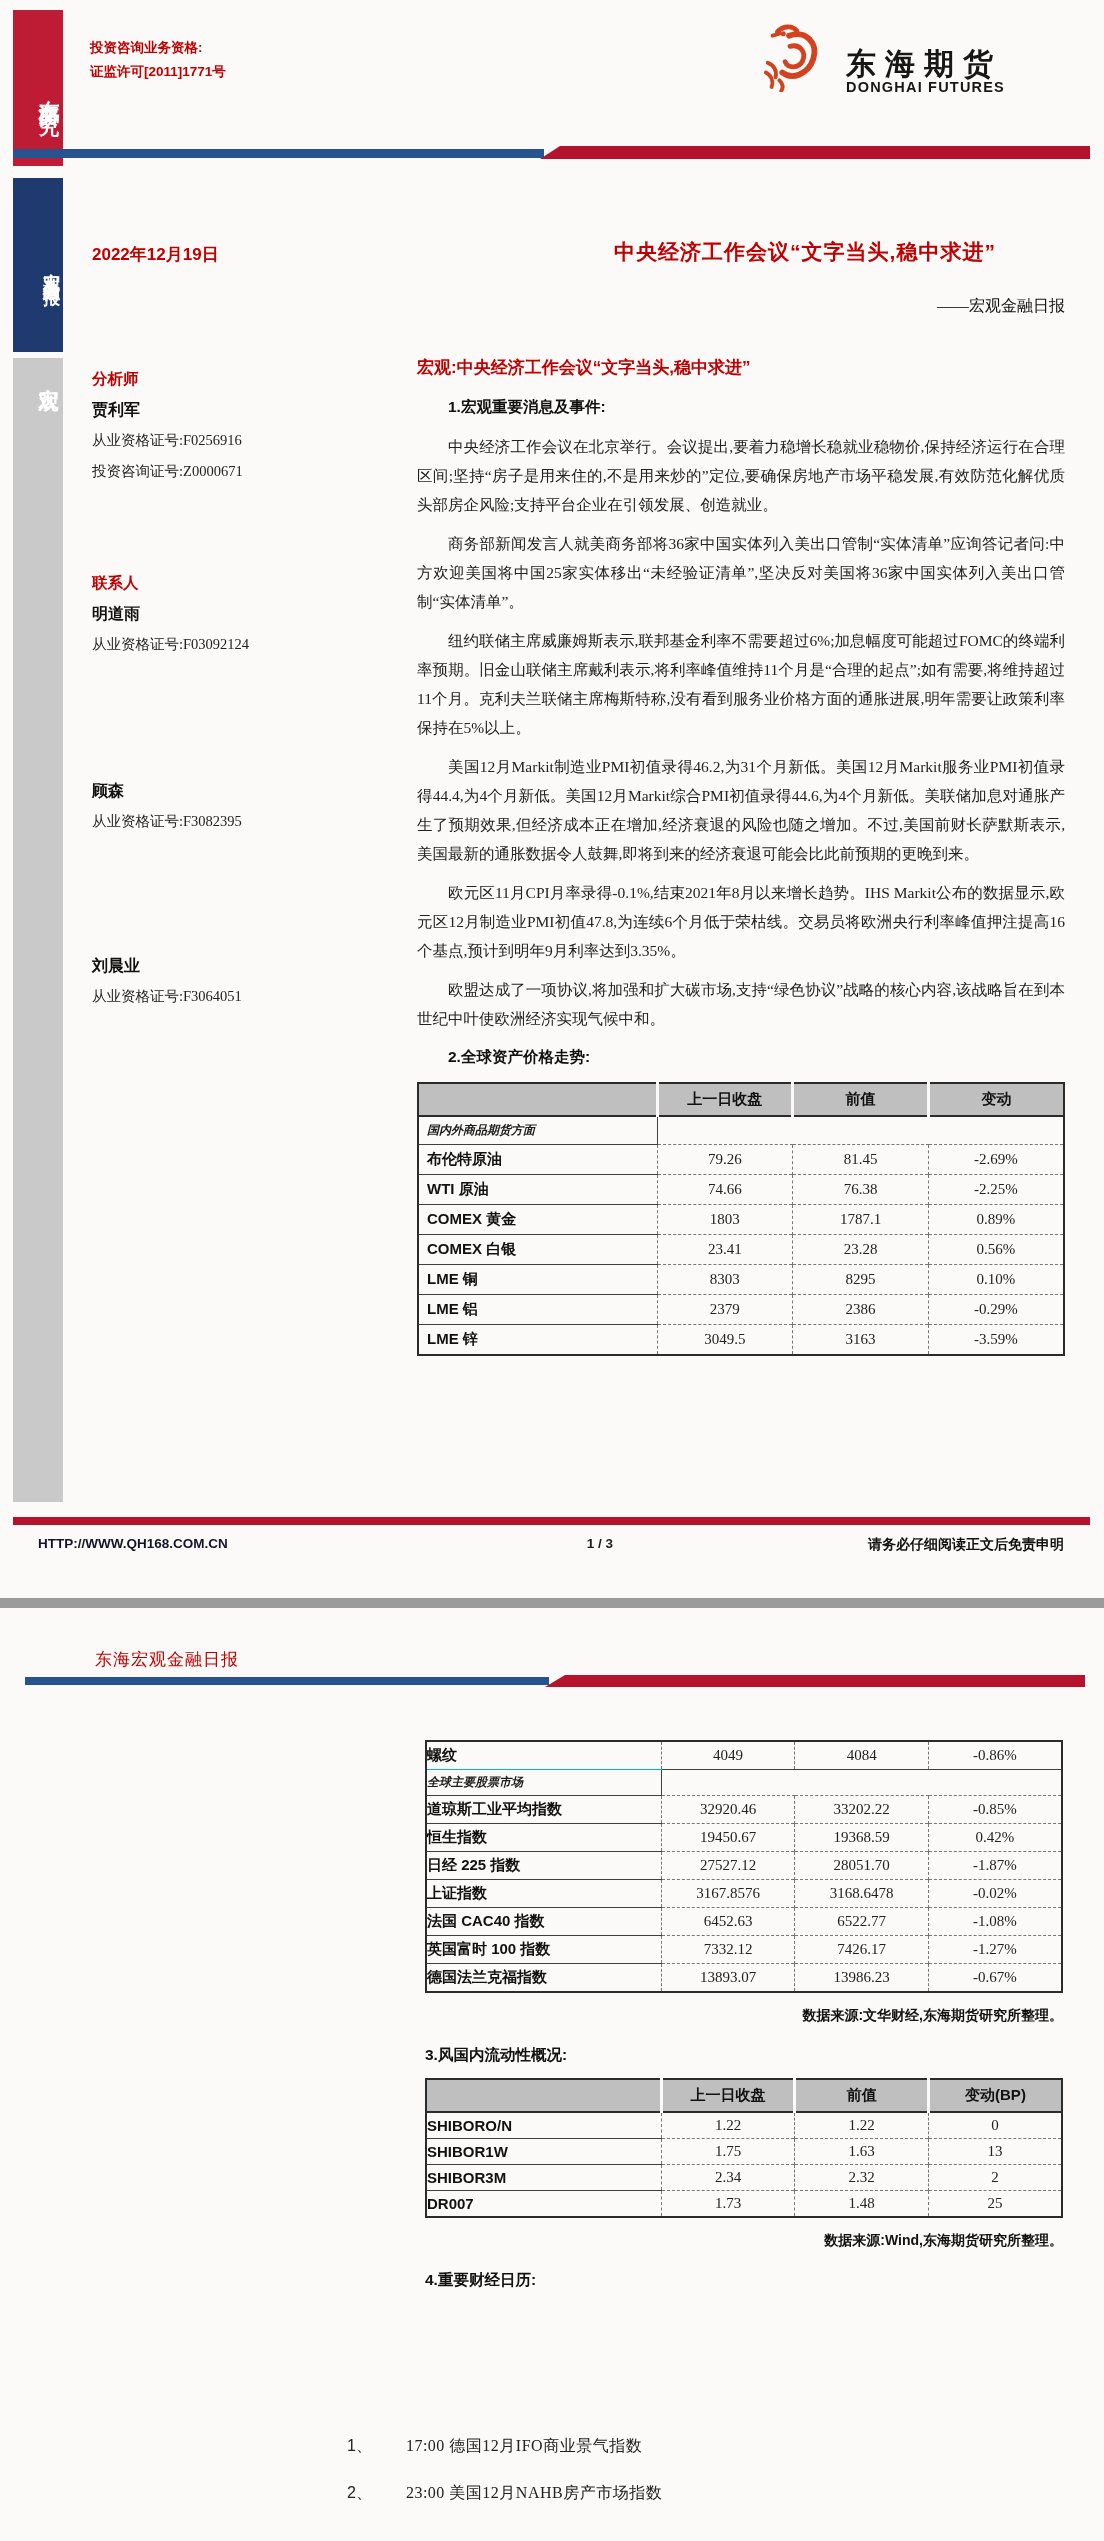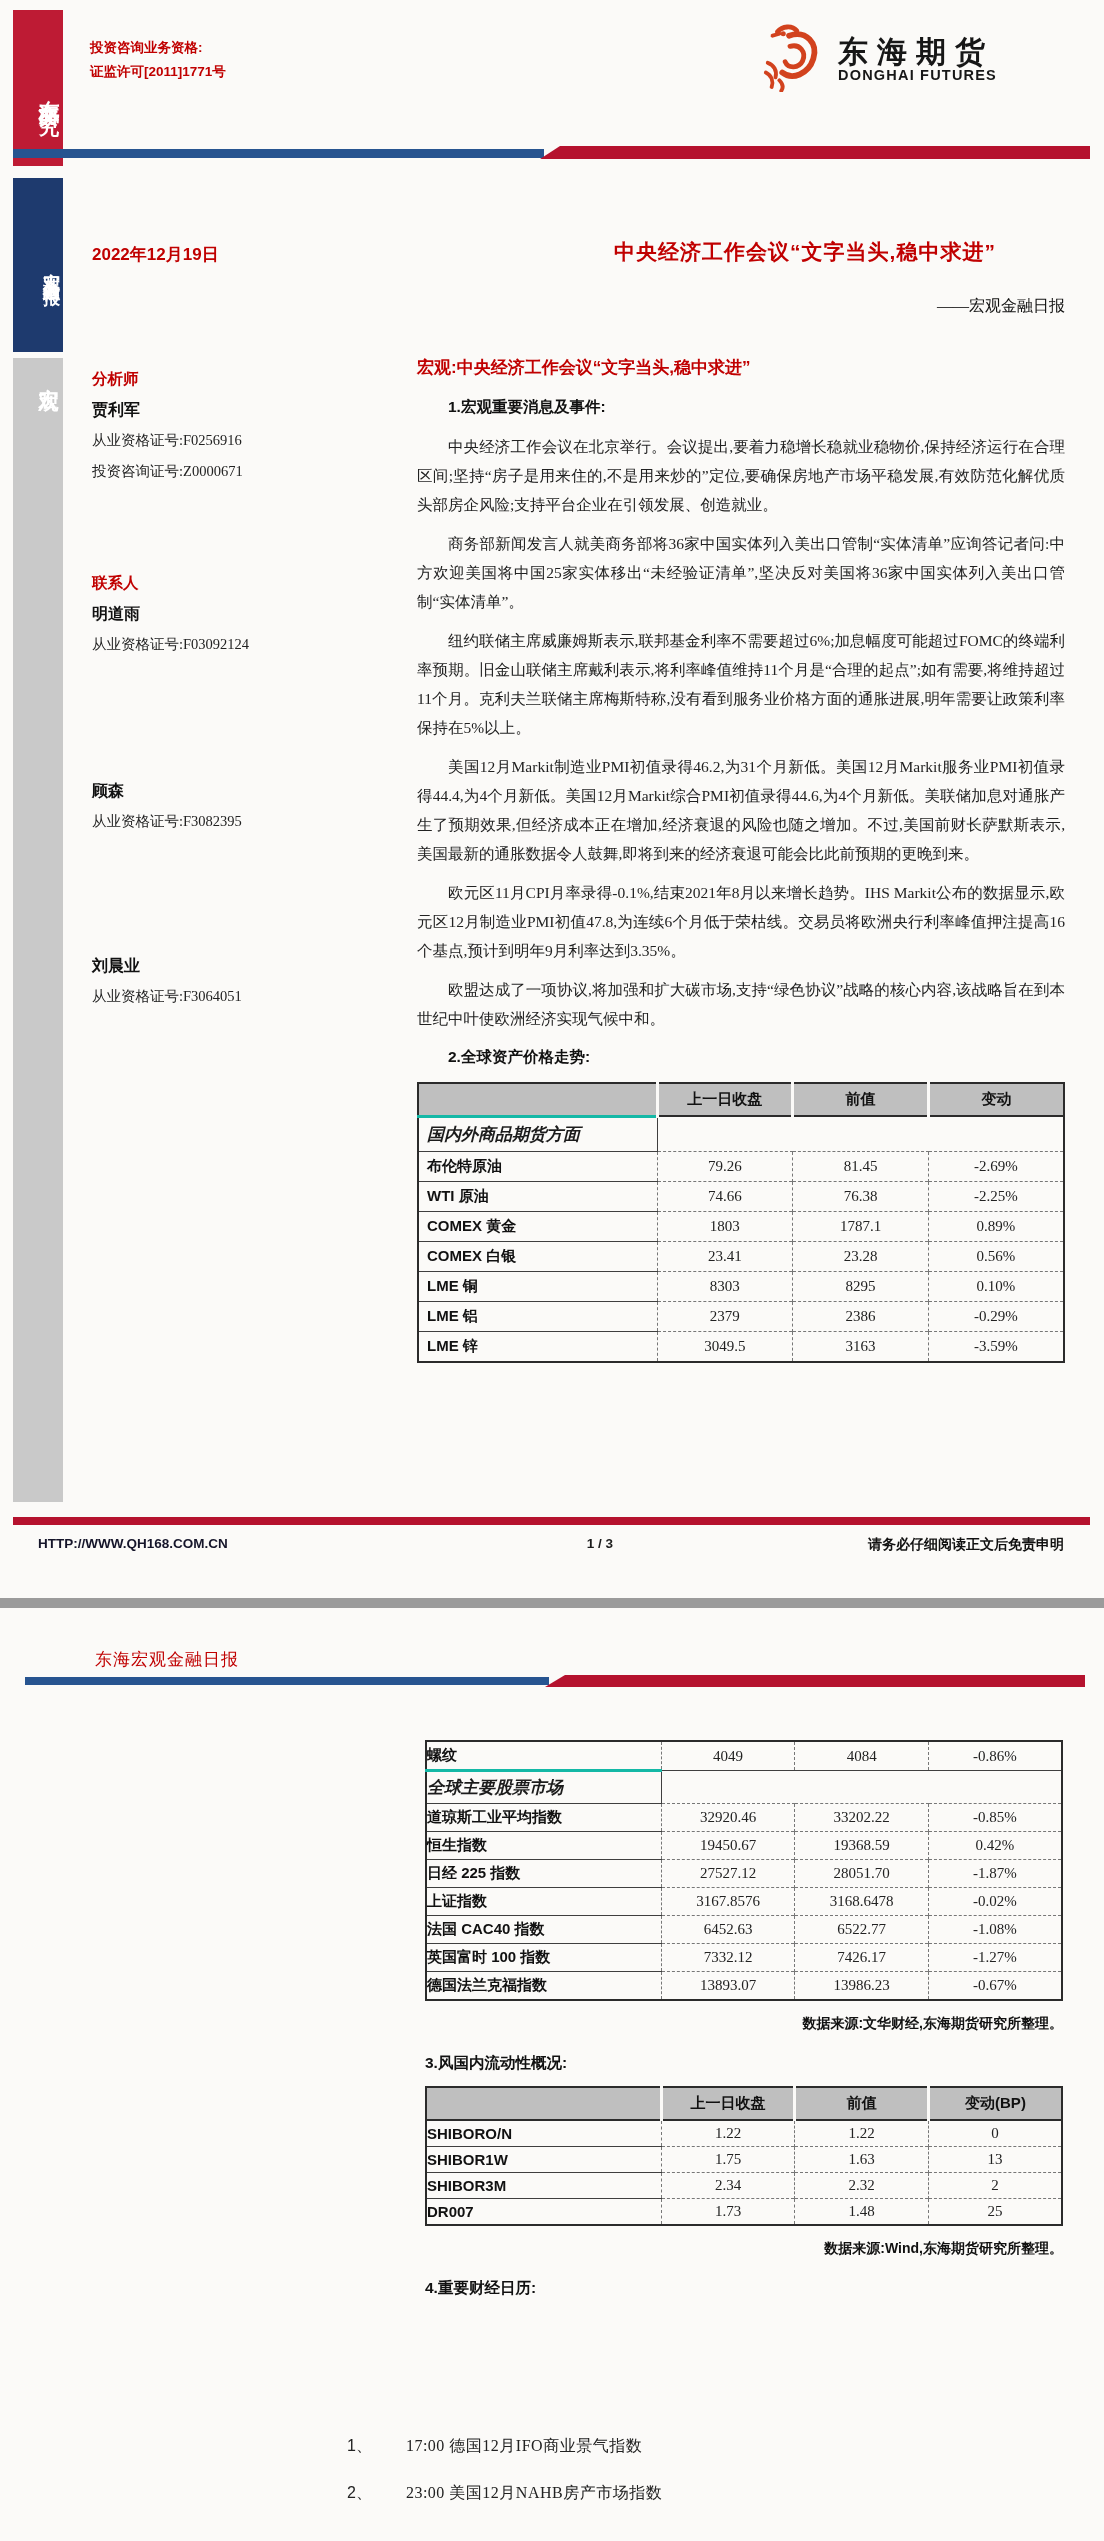--- a/index.html
+++ b/index.html
@@ -16,21 +16,21 @@
   .research-box{top:10px;height:148px;background:#BE1B34;font-size:21px;font-weight:bold;
                 letter-spacing:5px;padding-top:8px;}
   .series-box{top:178px;height:166px;background:#1E3A6E;font-size:17px;font-weight:bold;letter-spacing:3px;padding-top:8px;}
   .category-box{top:358px;height:1130px;background:#C9C9C9;font-size:20px;font-weight:600;
                 letter-spacing:4px;padding-top:14px;justify-content:flex-start;}
 
   .license{position:absolute;left:90px;top:36px;color:#C00000;font-weight:bold;font-size:13.5px;line-height:24px;}
 
   
   .logo{position:absolute;display:flex;align-items:center;}
-  .logo1{top:22px;left:760px;gap:16px;}
+  .logo1{top:22px;left:760px;gap:24px;align-items:flex-end;}
   .logo-text{display:flex;flex-direction:column;line-height:1.1;}
   .logo-cn{font-weight:bold;color:#171717;}
   .logo1 .logo-cn{font-size:30px;letter-spacing:9px;}
   .logo-en{font-weight:800;color:#171717;}
   .logo1 .logo-en{font-size:14.5px;letter-spacing:1.2px;}
 
   
   .bar{position:absolute;}
   .bar .b-blue{position:absolute;background:#275490;}
   .bar .b-red{position:absolute;background:#B5122E;clip-path:polygon(20px 0,100% 0,100% 100%,0 100%);}
@@ -62,21 +62,21 @@
 
   
   .dtable{width:100%;border-collapse:collapse;table-layout:fixed;border:2px solid #2b2b2b;}
   .dtable th{background:#BFBFBF;font-weight:bold;font-size:15px;padding:6px 4px;
              border-bottom:2px solid #2b2b2b;color:#111;}
   .dtable th.gap{border-left:3px solid #FBFAF8;}
   .dtable td{font-size:15px;padding:5px 8px;}
   .dtable td.lbl{font-weight:bold;border-top:1px solid #3f3f3f;color:#111;}
   .dtable td.num{text-align:center;font-family:"Liberation Serif",serif;
                  border-top:1px dashed #777;border-left:1px dashed #777;color:#222;}
-  .dtable td.sec{font-weight:bold;font-style:italic;border-top:3px solid #14b8a6;font-size:17px;}
+  .dtable td.sec{font-weight:bold;font-style:italic;border-top:1px solid #14b8a6;font-size:12px;}
   .dtable td.merged{border-top:1px solid #3f3f3f;border-left:1px solid #3f3f3f;}
   .t2 td{padding:4px 0;}
 
   .source{font-weight:bold;font-size:14px;text-align:right;margin:14px 0 6px 0;color:#111;}
 
   
   .footer-bar{position:absolute;left:13px;top:1517px;width:1077px;height:8px;background:#B5122E;}
   .f-url{position:absolute;left:38px;top:1536px;font-weight:bold;font-size:13.5px;color:#15152a;}
   .f-page{position:absolute;left:480px;top:1536px;width:240px;text-align:center;font-weight:bold;font-size:13.5px;}
   .f-disc{position:absolute;right:40px;top:1536px;font-weight:bold;font-size:14px;color:#111;}

